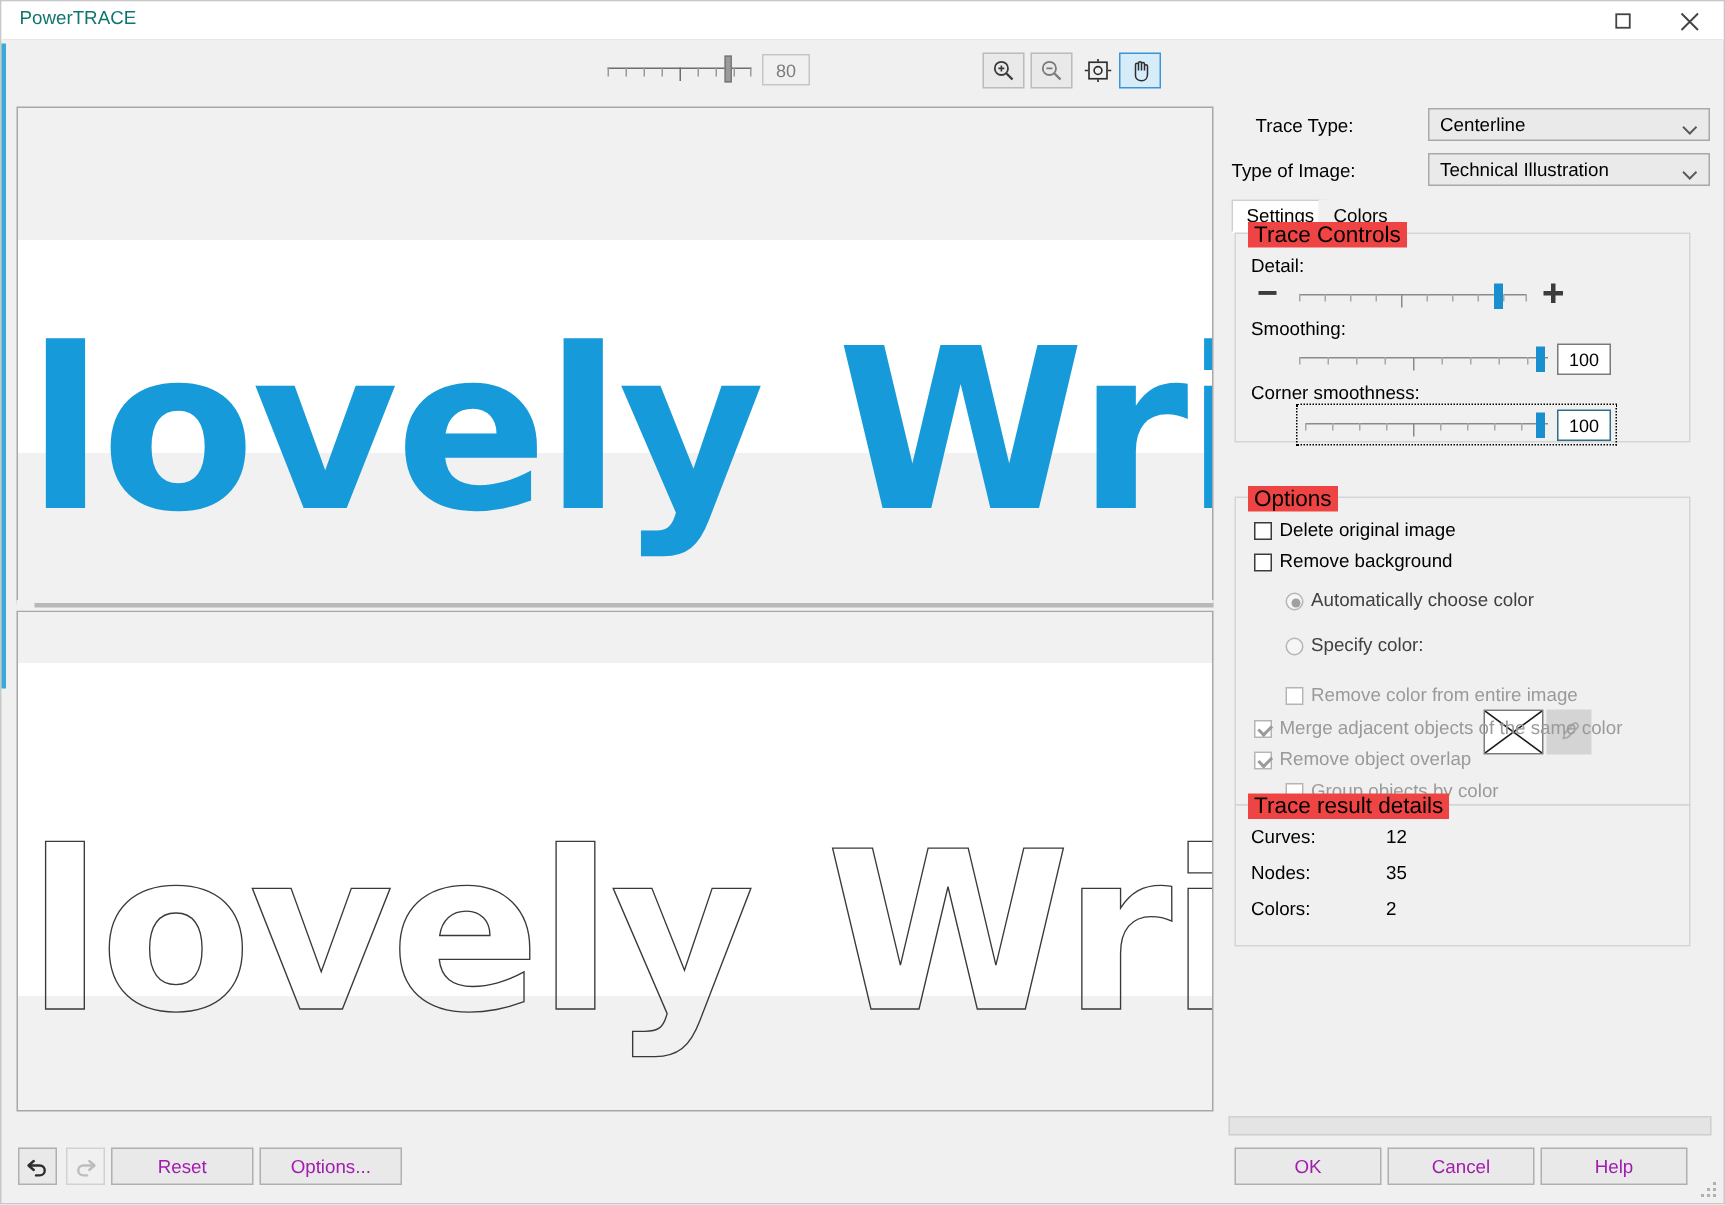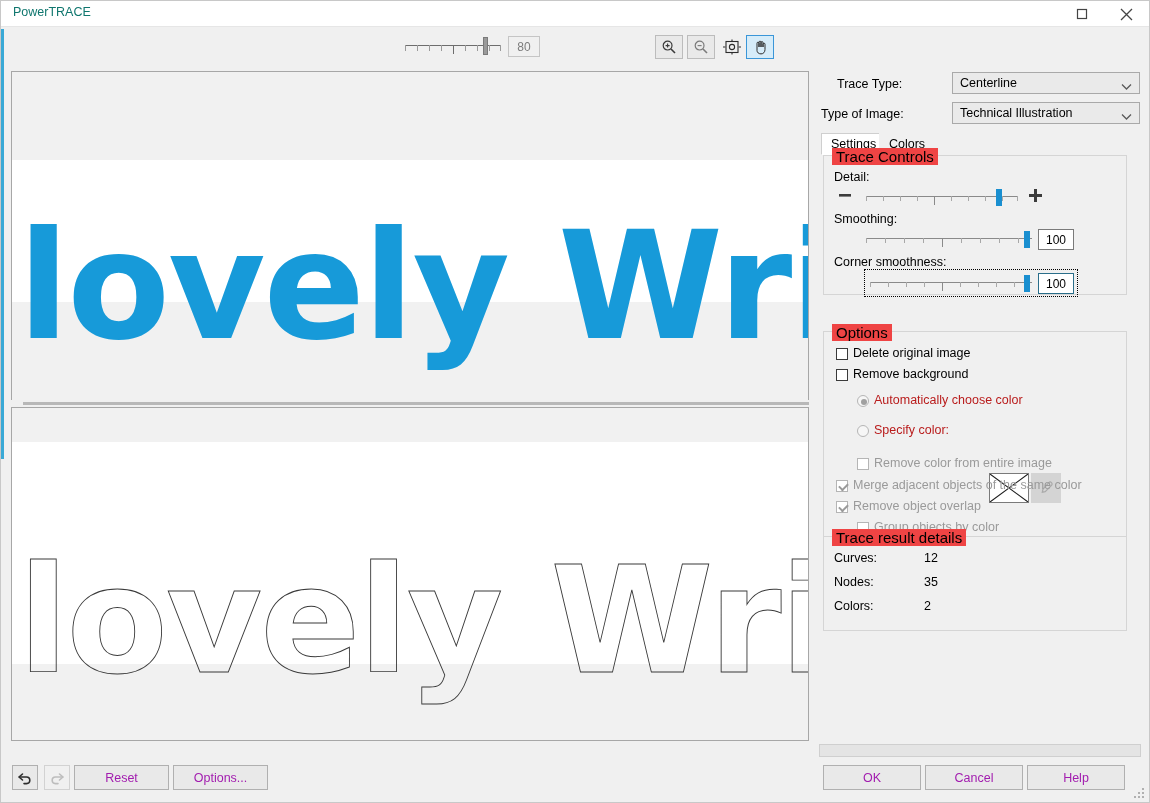--- a/index.html
+++ b/index.html
@@ -215,21 +215,21 @@
 
   .rad { position: absolute; font-size: 12.5px; }
   .rad .circ {
     position: absolute; left: 0; top: 1px; width: 12px; height: 12px;
     border: 1px solid #b5b5b5; border-radius: 50%; background: #f6f6f6;
   }
   .rad .circ.on::after {
     content: ""; position: absolute; left: 3px; top: 3px; width: 6px; height: 6px;
     border-radius: 50%; background: #a0a0a0;
   }
-  .rad .txt { position: absolute; left: 17px; top: -1px; white-space: nowrap; color: #b91c1c; }
+  .rad .txt { position: absolute; left: 17px; top: -1px; white-space: nowrap; color: #404040; }
 
   #swatch {
     position: absolute; left: 165px; top: 141px; width: 40px; height: 30px;
     border: 1px solid #7a7a7a; background: #fff;
   }
   #eyedrop {
     position: absolute; left: 207px; top: 141px; width: 30px; height: 30px;
     background: #d4d4d4; border: none;
     display: flex; align-items: center; justify-content: center;
   }

